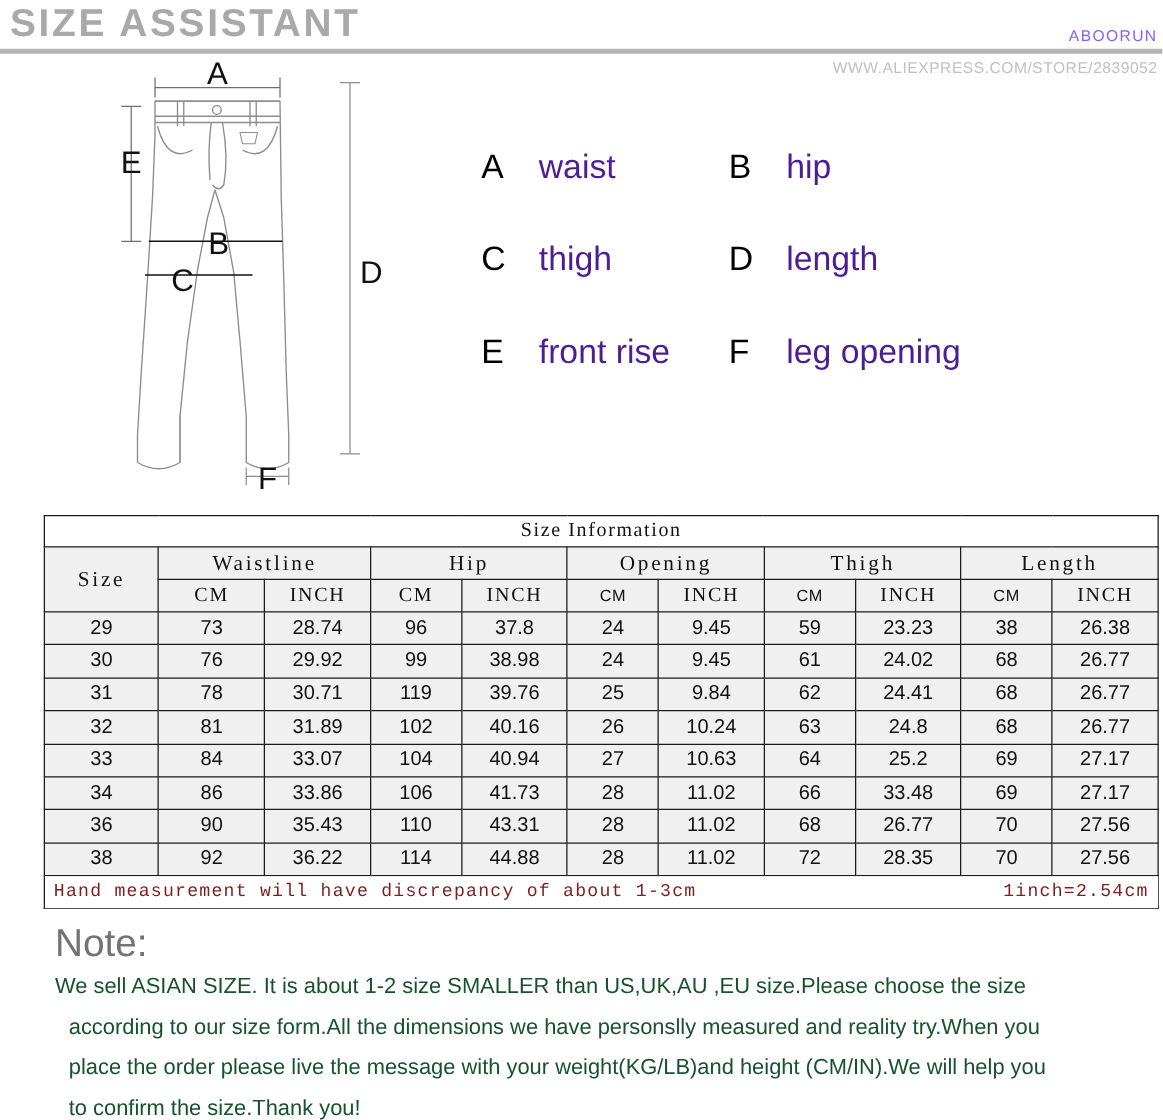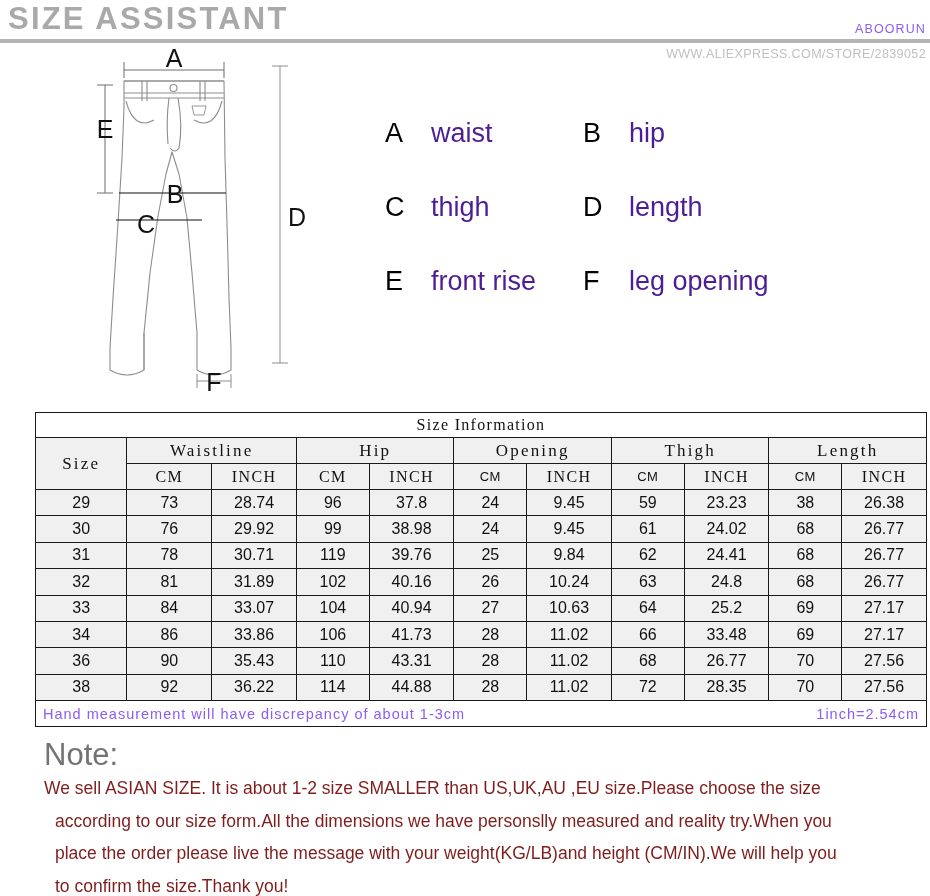--- a/index.html
+++ b/index.html
@@ -157,39 +157,39 @@
     height: 25px;
     position: relative;
   }
   .foot-inner {
     display: flex;
     justify-content: space-between;
     align-items: center;
     padding: 0 7px;
     font-size: 14.5px;
     letter-spacing: 1.0px;
-    font-family: Liberation Sans, sans-serif;
-    color: #8b5cf6;
+    font-family: Liberation Mono, monospace;
+    color: #7f1d1d;
   }
 
   
   #note-block {
     position: absolute;
     left: 44px; top: 738px;
     width: 860px;
   }
   #note-heading {
     font-size: 31px;
     color: #737373;
     line-height: 34px;
     font-family: "Liberation Sans", sans-serif;
   }
   .note-line {
     font-size: 17.5px;
-    color: #7f1d1d;
+    color: #14532d;
     line-height: 32.5px;
     white-space: nowrap;
     font-family: "Liberation Sans", sans-serif;
   }
   .note-line.indent { padding-left: 11px; }
 </style>
 </head>
 <body>
 
 <div id="header">

